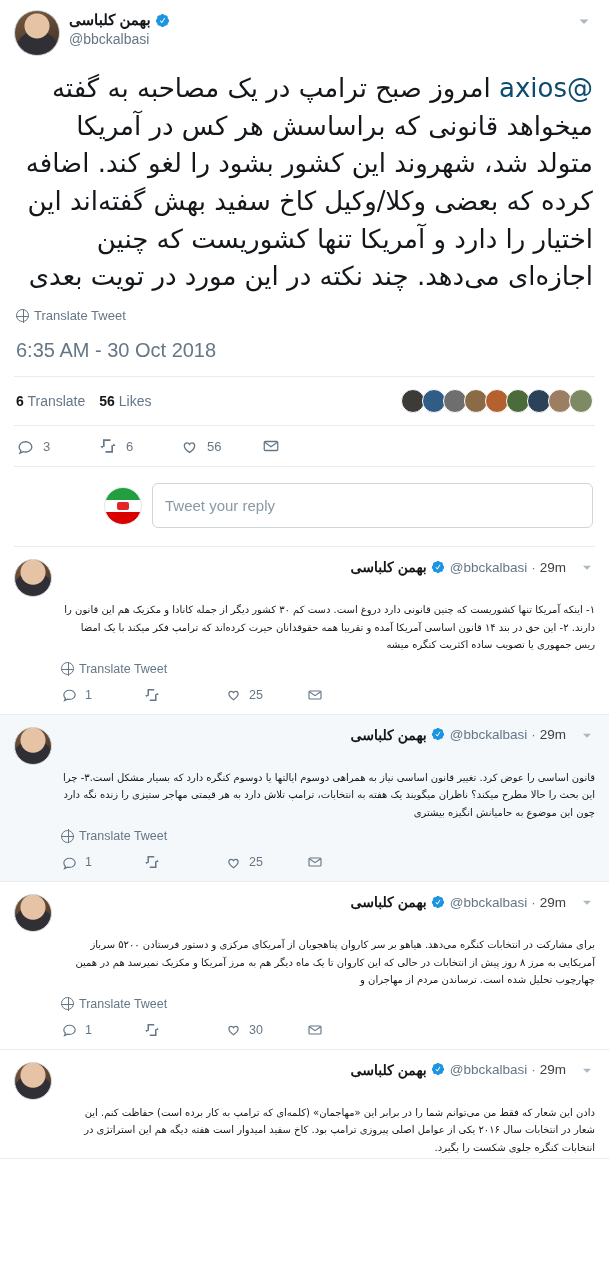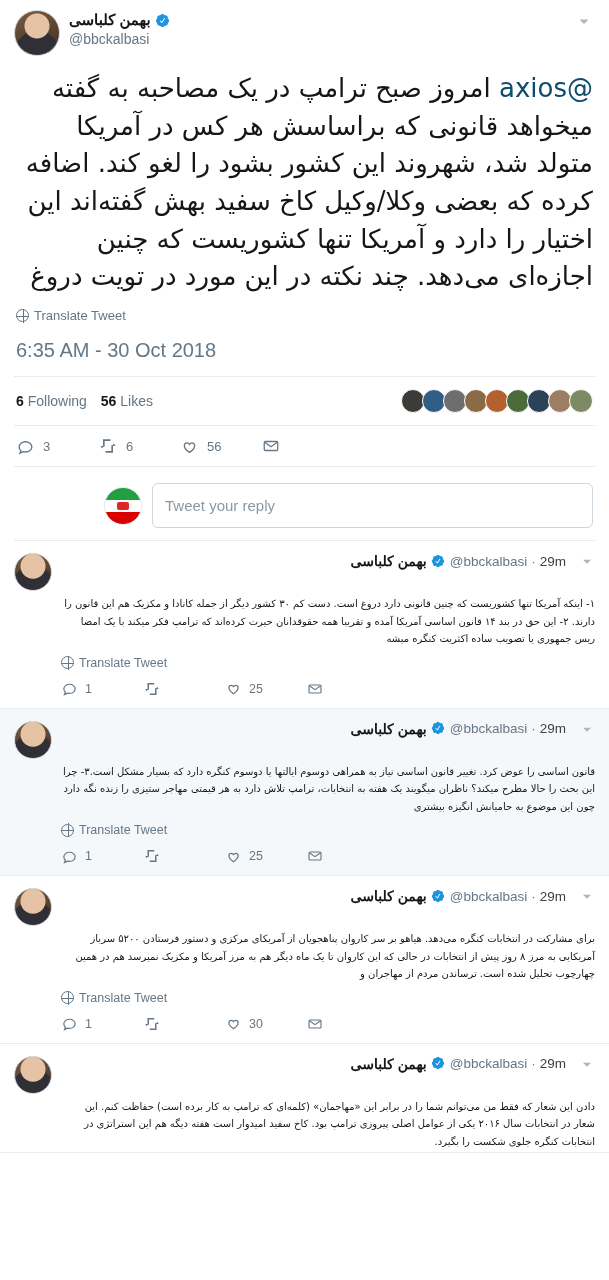--- a/index.html
+++ b/index.html
@@ -162,21 +162,21 @@
     gap: 8px;
     width: 82px;
     cursor: pointer;
   }
   .action svg { display: block; }
   
   .reply-box {
     display: flex;
     align-items: center;
     gap: 10px;
-    padding: 16px 2px 12px 2px;
+    padding: 16px 2px 18px 2px;
     border-bottom: 1px solid #e6ecf0;
     padding-left: 90px;
   }
   .flag-avatar {
     width: 38px; height: 38px;
     border-radius: 50%;
     flex: 0 0 38px;
     overflow: hidden;
     border: 1px solid #e1e8ed;
     background: linear-gradient(#239f40 0 33.3%, #ffffff 33.3% 66.6%, #da0000 66.6% 100%);
@@ -298,31 +298,31 @@
         </div>
         <span class="handle">@bbckalbasi</span>
       </div>
       <span class="caret">
         <svg width="18" height="18" viewBox="0 0 24 24">
             <path fill="#aab8c2" d="M12 16l-6-6h12z"></path>
           </svg>
       </span>
     </div>
 
-    <div class="tw-body-main"><span class="mention">@axios</span><span> امروز صبح ترامپ در یک مصاحبه به گفته میخواهد قانونی که براساسش هر کس در آمریکا متولد شد، شهروند این کشور بشود را لغو کند. اضافه کرده که بعضی وکلا/وکیل کاخ سفید بهش گفته‌اند این اختیار را دارد و آمریکا تنها کشوریست که چنین اجازه‌ای می‌دهد. چند نکته در این مورد در تویت دروغ</span></div>
+    <div class="tw-body-main"><span class="mention">@axios</span><span> امروز صبح ترامپ در یک مصاحبه به گفته میخواهد قانونی که براساسش هر کس در آمریکا متولد شد، شهروند این کشور بشود را لغو کند. اضافه کرده که بعضی وکلا/وکیل کاخ سفید بهش گفته‌اند این اختیار را دارد و آمریکا تنها کشوریست که چنین اجازه‌ای می‌دهد. چند نکته در این مورد در تویت بعدی</span></div>
 
     <div class="translate">
       <span class="globe"></span>
       <span>Translate Tweet</span>
     </div>
 
     <div class="timestamp">6:35 AM - 30 Oct 2018</div>
 
     <div class="stats-row">
-      <span class="stat"><b>6</b> <span>Following</span></span>
+      <span class="stat"><b>6</b> <span>Translate</span></span>
       <span class="stat"><b>56</b> <span>Likes</span></span>
       <span class="likers">
         <span class="liker" style="background:#3c3b38"></span>
         <span class="liker" style="background:#2f5d86"></span>
         <span class="liker" style="background:#6e6e6e"></span>
         <span class="liker" style="background:#8a6b46"></span>
         <span class="liker" style="background:#b5612f"></span>
         <span class="liker" style="background:#4c6b3a"></span>
         <span class="liker" style="background:#2b4258"></span>
         <span class="liker" style="background:#9c7f63"></span>

